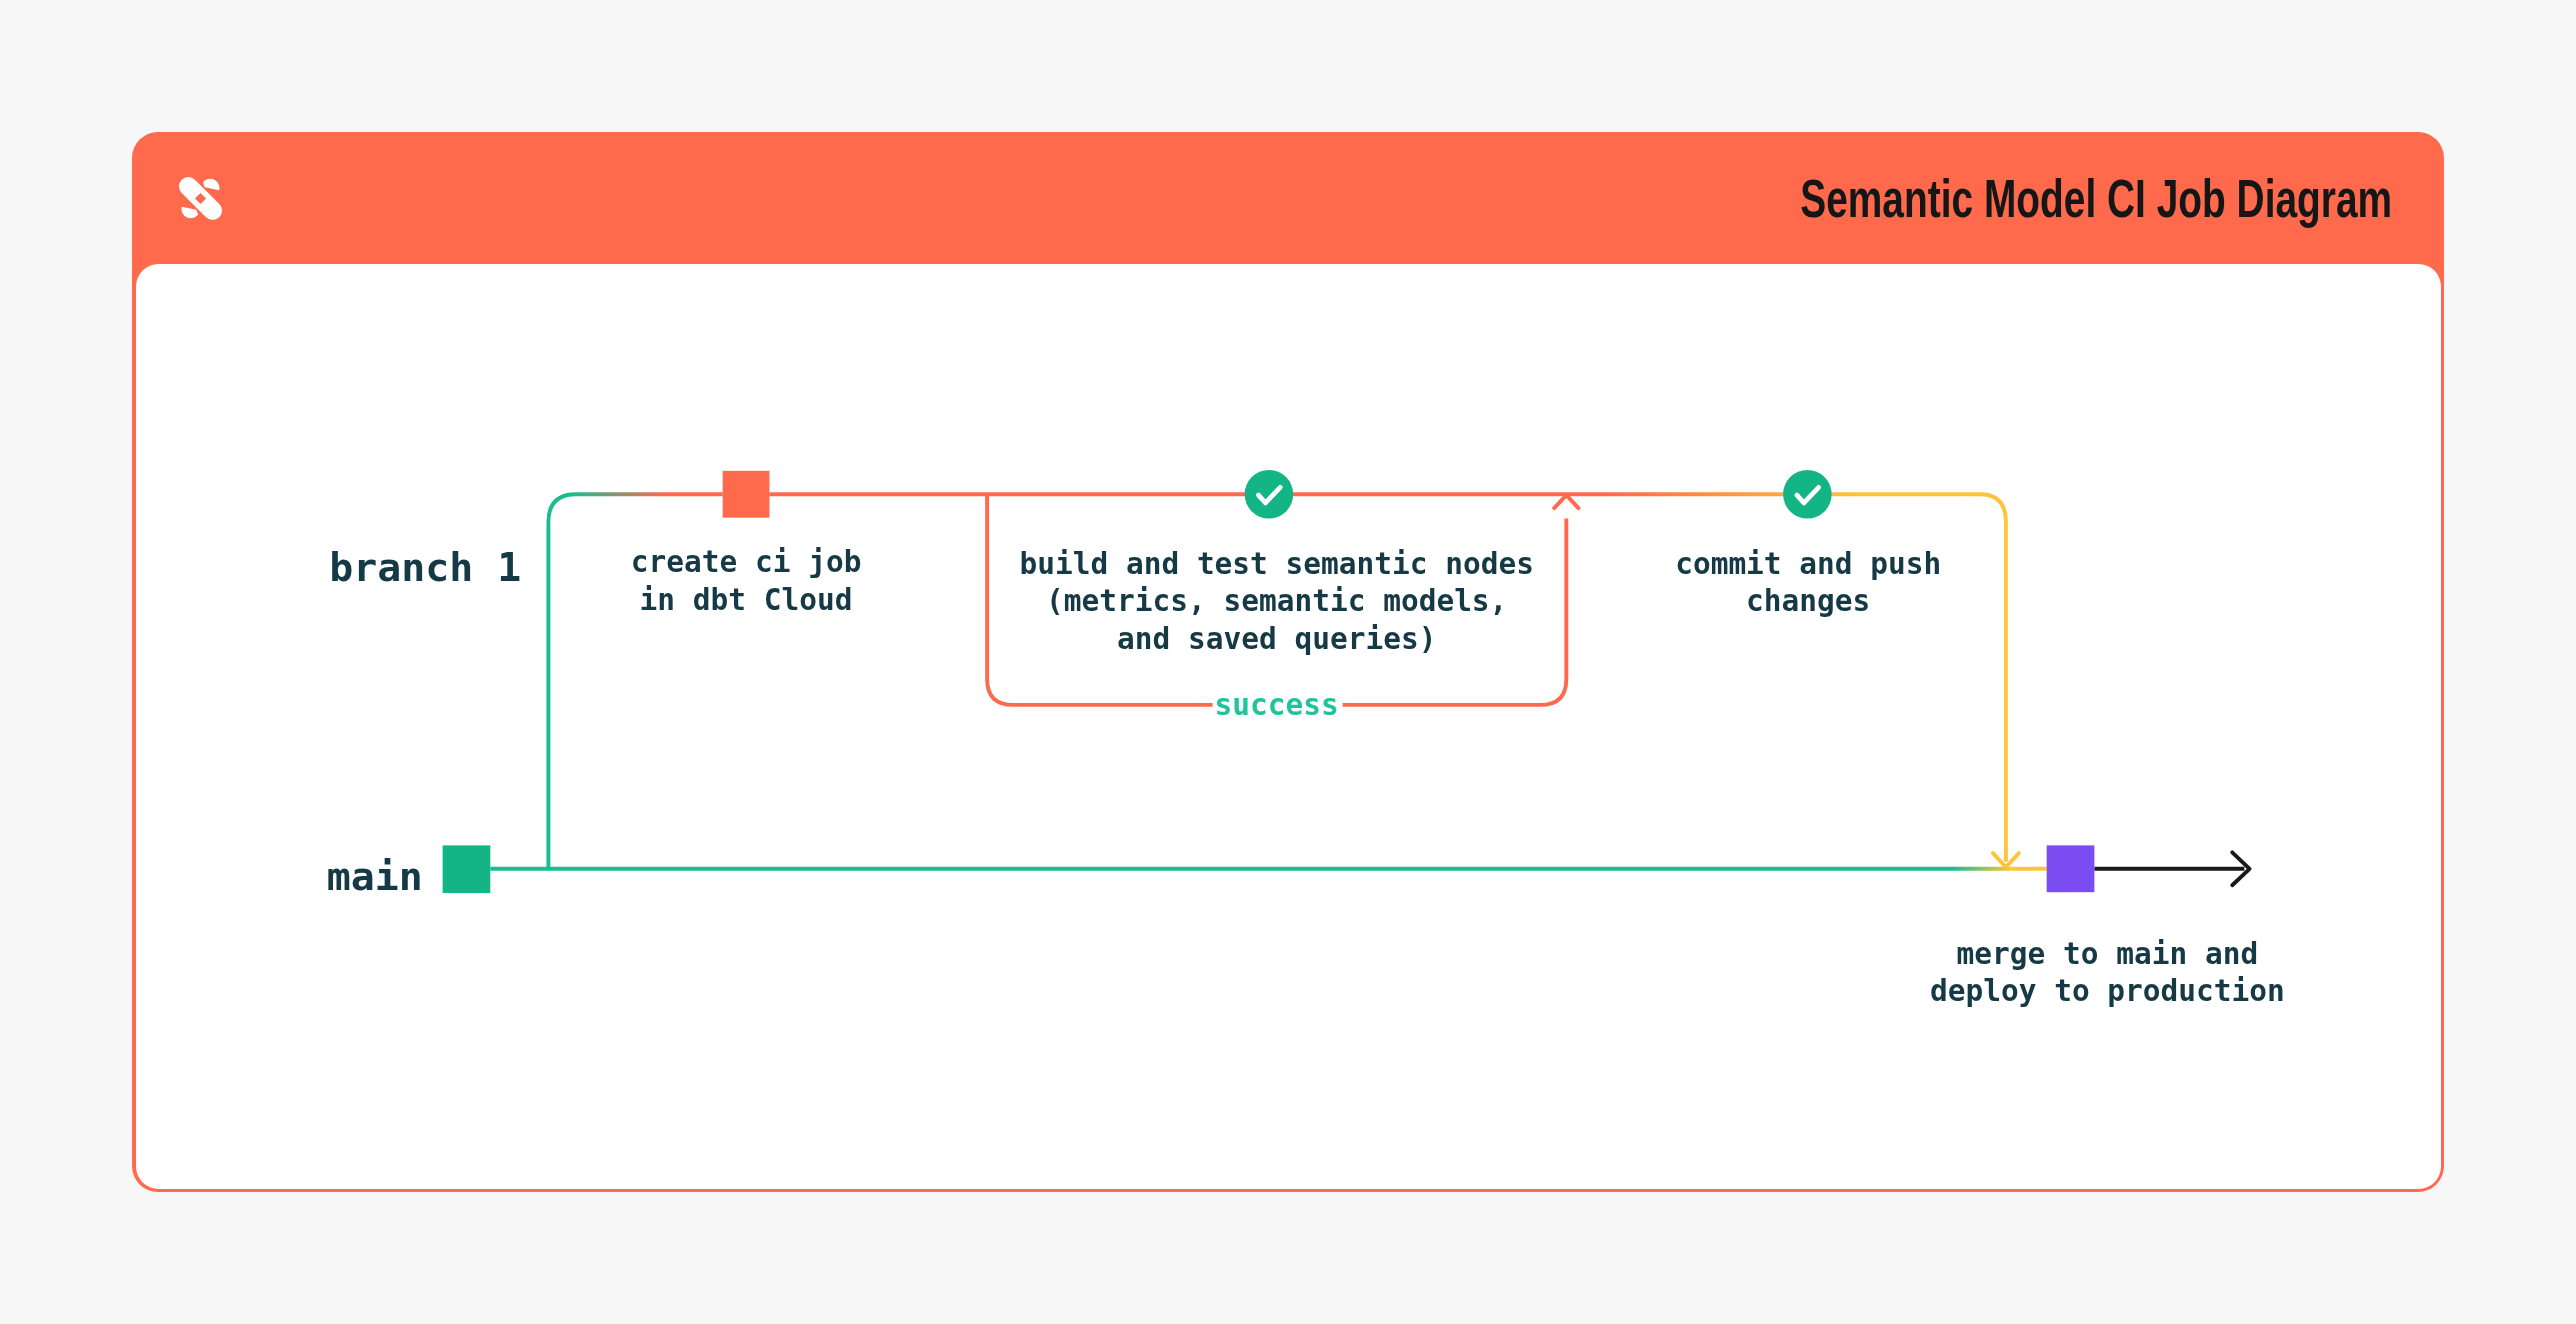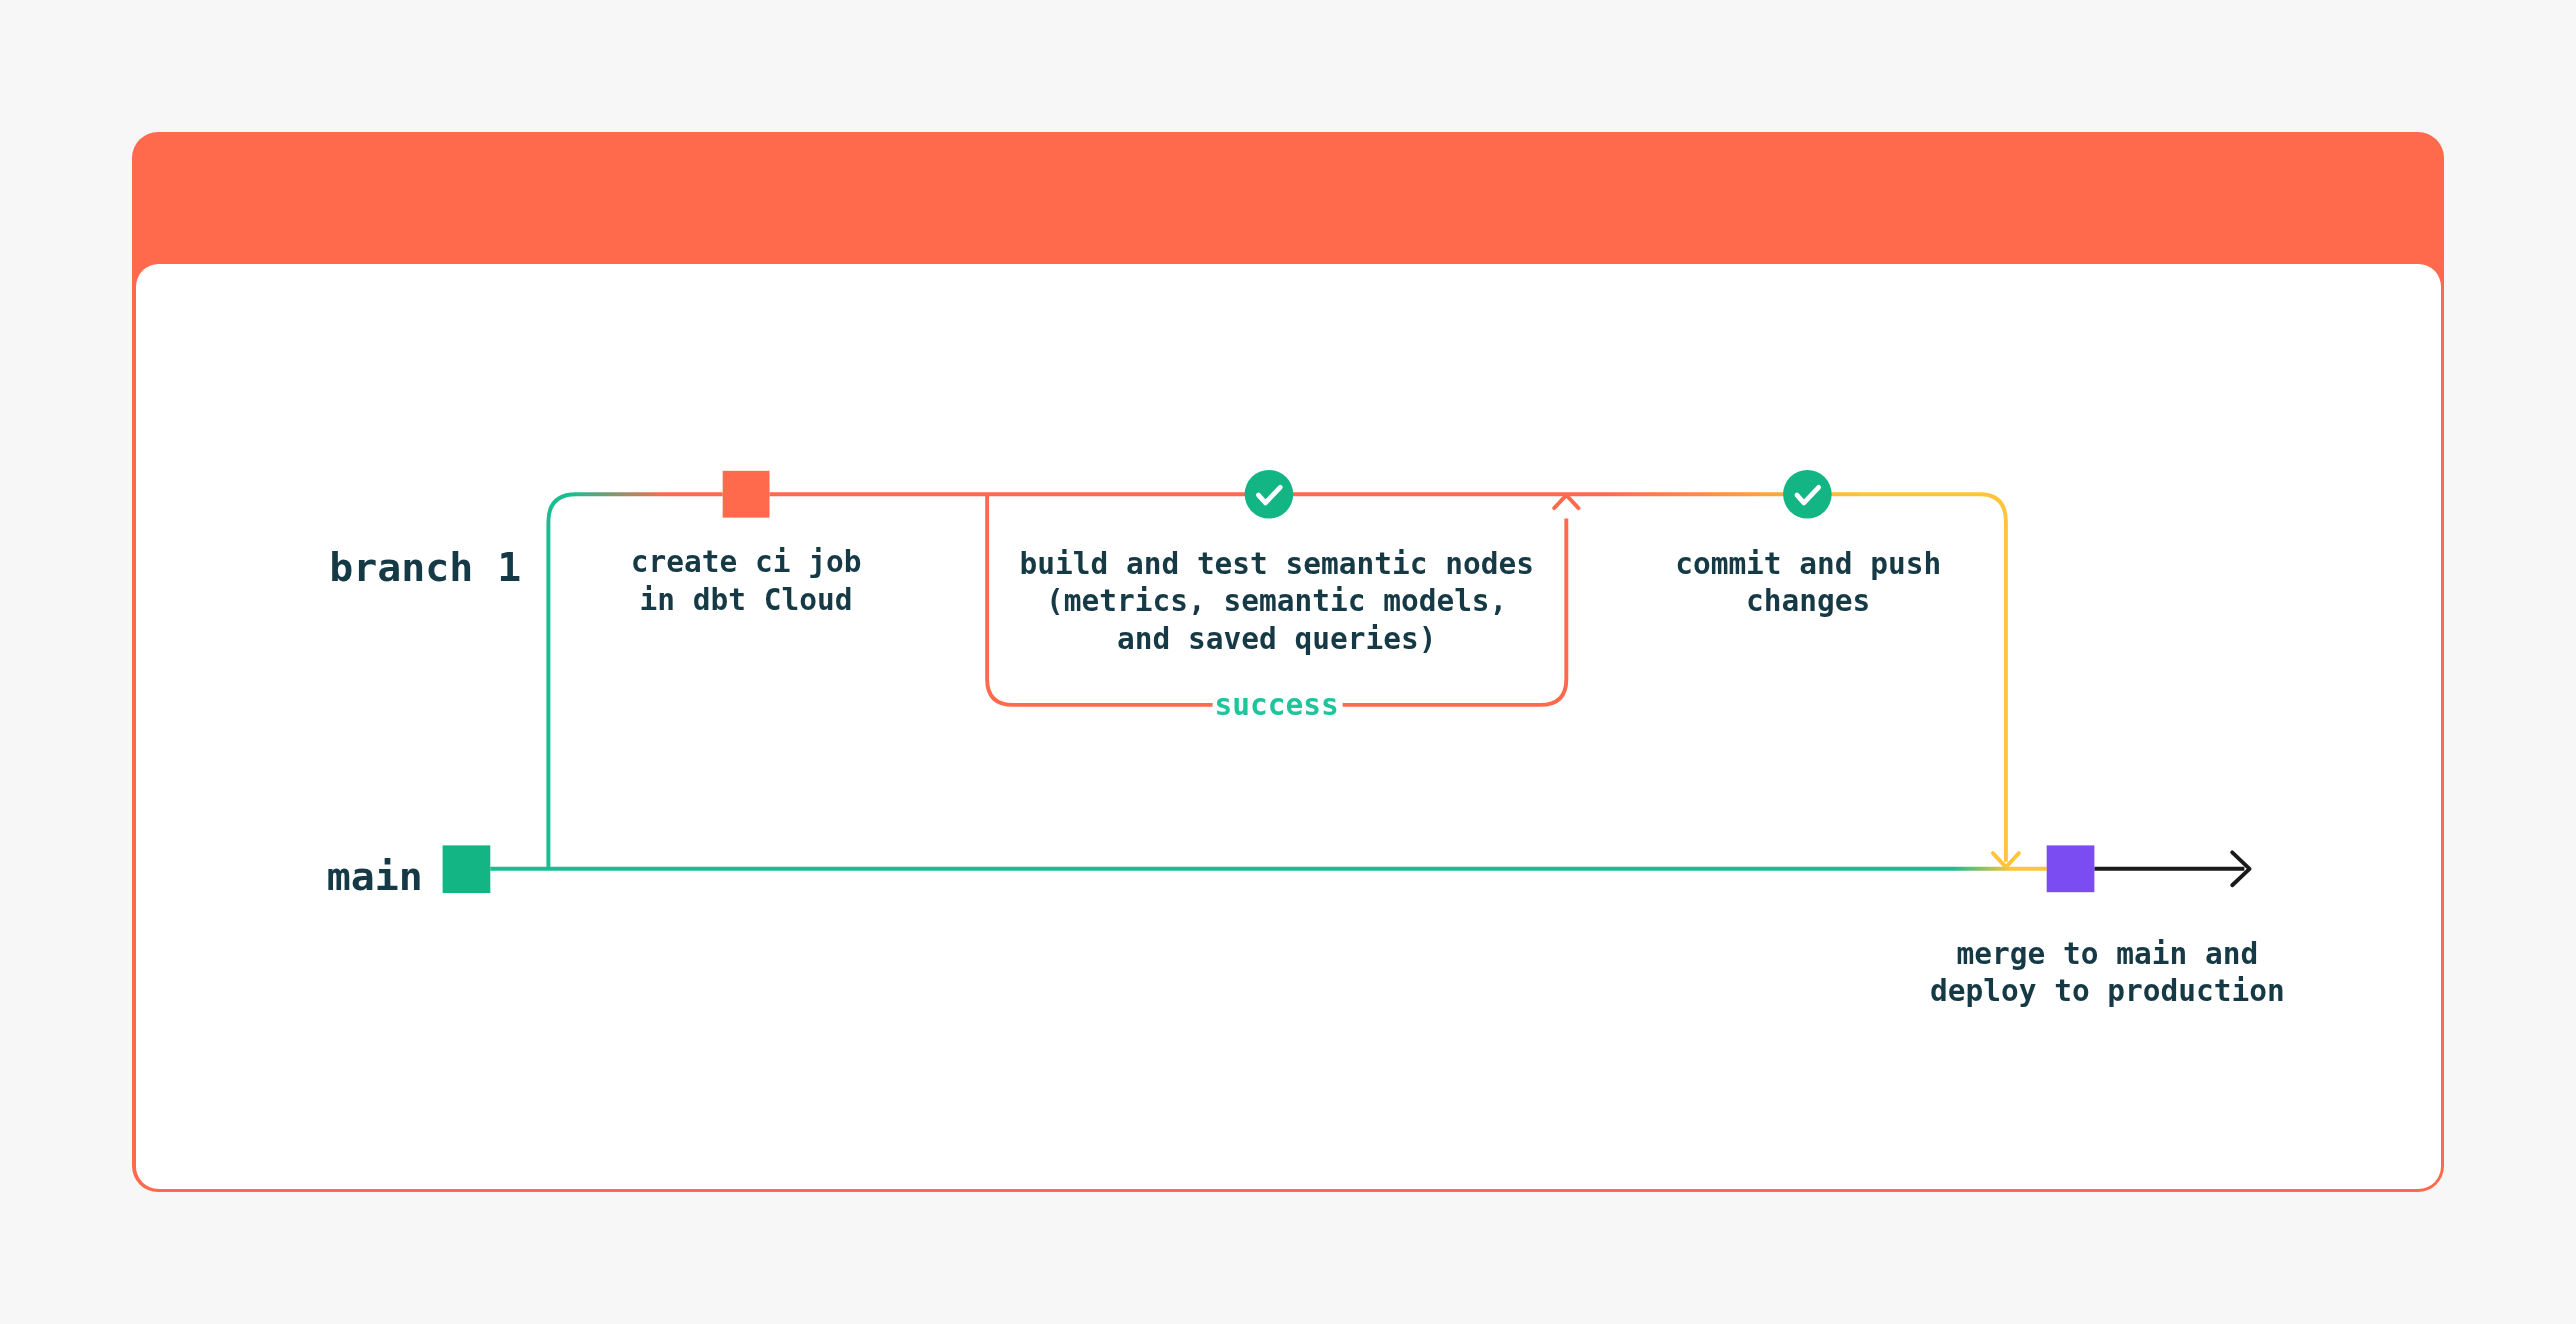--- a/index.html
+++ b/index.html
@@ -45,20 +45,31 @@
     font-weight:bold;font-size:34px;fill:#1FC49B;
   }
 </style>
 </head>
 <body>
 
 <div class="page">
 
   <div class="card">
     <div class="card-body"></div>
+    <div class="card-header">
+      <svg class="logo" viewBox="0 0 120 120" aria-hidden="true">
+        <g transform="rotate(-45 60 60)">
+          <rect x="41" y="6" width="38" height="108" rx="19" fill="#FFFFFF"></rect>
+          <path d="M82 50 L87 40 A19 19 0 0 1 99 75 Z" fill="#FFFFFF"></path>
+          <path d="M38 70 L33 80 A19 19 0 0 1 21 45 Z" fill="#FFFFFF"></path>
+          <rect x="52" y="52" width="16" height="16" fill="#FF6A4D"></rect>
+        </g>
+      </svg>
+      <div class="title">Semantic Model CI Job Diagram</div>
+    </div>
   </div>
 
   <svg class="diagram" viewBox="0 0 2970 1527">
     <defs>
       <linearGradient id="gradGreenOrange" gradientUnits="userSpaceOnUse" x1="632" y1="0" x2="833" y2="0">
         <stop offset="0" stop-color="#1ABD90"></stop>
         <stop offset="0.12" stop-color="#1ABD90"></stop>
         <stop offset="0.68" stop-color="#FF6A4D"></stop>
         <stop offset="1" stop-color="#FF6A4D"></stop>
       </linearGradient>

